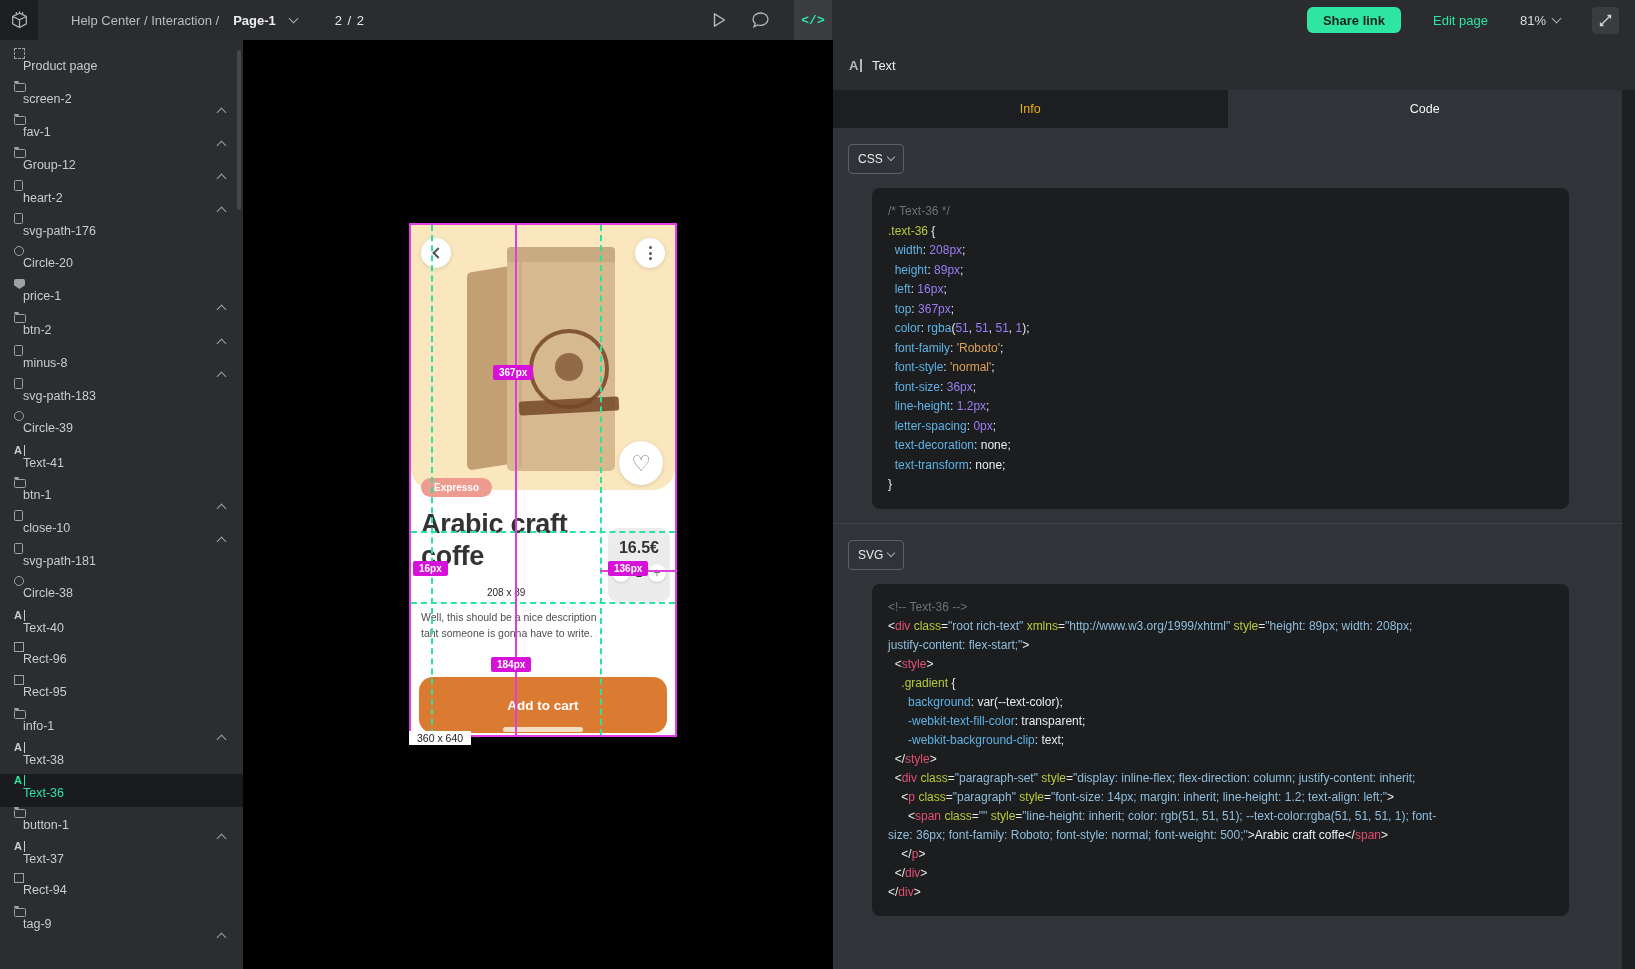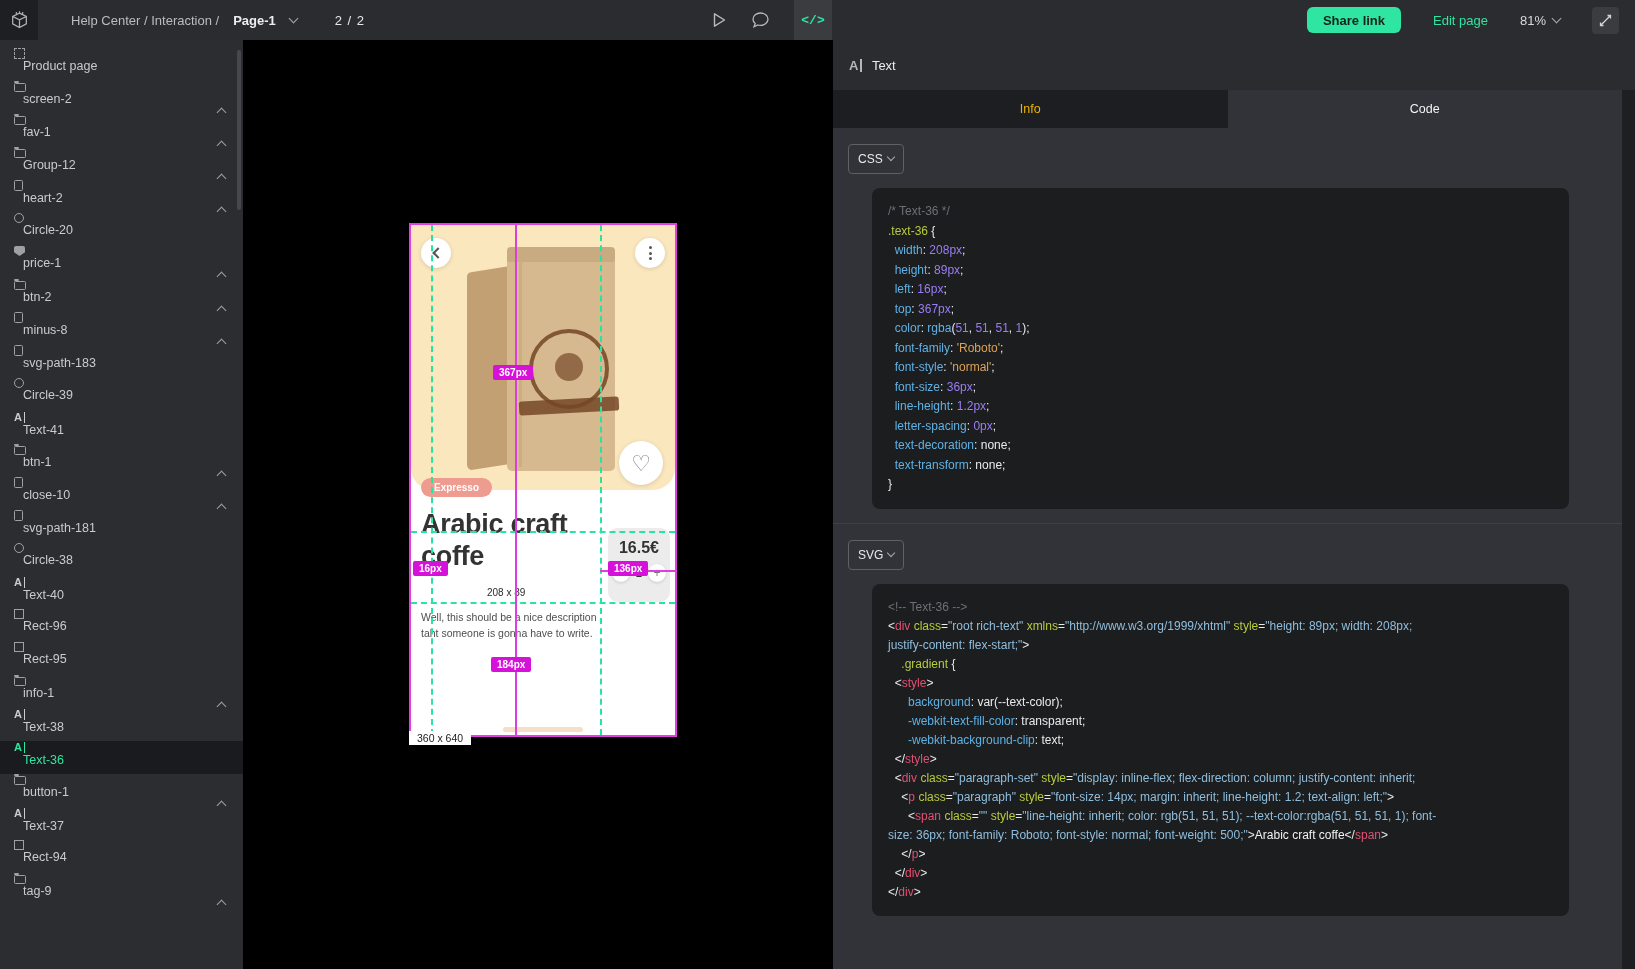--- a/index.html
+++ b/index.html
@@ -226,20 +226,29 @@
           <span class="tguide"></span>
           <span class="ic ic-doc"></span>
           <span class="tlabel">heart-2</span>
           <span class="chev-up"></span>
         </div>
         <div class="trow">
           <span class="tguide"></span>
           <span class="tguide"></span>
           <span class="tguide"></span>
           <span class="tguide"></span>
+          <span class="tguide"></span>
+          <span class="ic ic-doc"></span>
+          <span class="tlabel">svg-path-176</span>
+        </div>
+        <div class="trow">
+          <span class="tguide"></span>
+          <span class="tguide"></span>
+          <span class="tguide"></span>
+          <span class="tguide"></span>
           <span class="ic ic-circle"></span>
           <span class="tlabel">Circle-20</span>
         </div>
         <div class="trow">
           <span class="tguide"></span>
           <span class="tguide"></span>
           <span class="ic ic-mask"></span>
           <span class="tlabel">price-1</span>
           <span class="chev-up"></span>
         </div>
@@ -423,20 +432,21 @@
       <div class="price-panel">
         <div class="price">16.5€</div>
         <div class="stepper">
           <button class="step-btn">−</button>
           <span class="qty">2</span>
           <button class="step-btn">+</button>
         </div>
       </div>
 
       <div class="pdesc">Well, this should be a nice description taht someone is gonna have to write.</div>
+      <button class="cta">Add to cart</button>
       <div class="home-bar"></div>
 
       <div class="guide-v gv1"></div>
       <div class="guide-v gv2"></div>
       <div class="guide-h gh1"></div>
       <div class="guide-h gh2"></div>
       <div class="mline-v"></div>
       <div class="mline-h"></div>
       <span class="mbadge b367">367px</span>
       <span class="mbadge b16">16px</span>
@@ -483,22 +493,22 @@
     <div class="divider"></div>
 
     <div class="sel-box">
       <span>SVG</span>
       <span class="chev-down"></span>
     </div>
     <div class="code-block svg-block">
         <div class="code-line"><span class="tok-cm">&lt;!-- Text-36 --&gt;</span></div>
         <div class="code-line"><span class="tok-pun">&lt;</span><span class="tok-tag">div</span><span class="tok-pun"> </span><span class="tok-attr">class</span><span class="tok-pun">=</span><span class="tok-aval">"root rich-text"</span><span class="tok-pun"> </span><span class="tok-attr">xmlns</span><span class="tok-pun">=</span><span class="tok-aval">"http://www.w3.org/1999/xhtml"</span><span class="tok-pun"> </span><span class="tok-attr">style</span><span class="tok-pun">=</span><span class="tok-aval">"height: 89px; width: 208px;</span></div>
         <div class="code-line"><span class="tok-aval">justify-content: flex-start;"</span><span class="tok-pun">&gt;</span></div>
+        <div class="code-line"><span class="tok-pun">  &lt;</span><span class="tok-tag">style</span><span class="tok-pun">&gt;</span></div>
         <div class="code-line"><span class="tok-sel">    .gradient</span><span class="tok-pun"> {</span></div>
-        <div class="code-line"><span class="tok-pun">  &lt;</span><span class="tok-tag">style</span><span class="tok-pun">&gt;</span></div>
         <div class="code-line"><span class="tok-prop">      background</span><span class="tok-pun">: var(--text-color);</span></div>
         <div class="code-line"><span class="tok-prop">      -webkit-text-fill-color</span><span class="tok-pun">: transparent;</span></div>
         <div class="code-line"><span class="tok-prop">      -webkit-background-clip</span><span class="tok-pun">: text;</span></div>
         <div class="code-line"><span class="tok-pun">  &lt;/</span><span class="tok-tag">style</span><span class="tok-pun">&gt;</span></div>
         <div class="code-line"><span class="tok-pun">  &lt;</span><span class="tok-tag">div</span><span class="tok-pun"> </span><span class="tok-attr">class</span><span class="tok-pun">=</span><span class="tok-aval">"paragraph-set"</span><span class="tok-pun"> </span><span class="tok-attr">style</span><span class="tok-pun">=</span><span class="tok-aval">"display: inline-flex; flex-direction: column; justify-content: inherit;</span></div>
         <div class="code-line"><span class="tok-pun">    &lt;</span><span class="tok-tag">p</span><span class="tok-pun"> </span><span class="tok-attr">class</span><span class="tok-pun">=</span><span class="tok-aval">"paragraph"</span><span class="tok-pun"> </span><span class="tok-attr">style</span><span class="tok-pun">=</span><span class="tok-aval">"font-size: 14px; margin: inherit; line-height: 1.2; text-align: left;"</span><span class="tok-pun">&gt;</span></div>
         <div class="code-line"><span class="tok-pun">      &lt;</span><span class="tok-tag">span</span><span class="tok-pun"> </span><span class="tok-attr">class</span><span class="tok-pun">=</span><span class="tok-aval">""</span><span class="tok-pun"> </span><span class="tok-attr">style</span><span class="tok-pun">=</span><span class="tok-aval">"line-height: inherit; color: rgb(51, 51, 51); --text-color:rgba(51, 51, 51, 1); font-</span></div>
         <div class="code-line"><span class="tok-aval">size: 36px; font-family: Roboto; font-style: normal; font-weight: 500;"</span><span class="tok-pun">&gt;</span><span class="tok-txt">Arabic craft coffe</span><span class="tok-pun">&lt;/</span><span class="tok-tag">span</span><span class="tok-pun">&gt;</span></div>
         <div class="code-line"><span class="tok-pun">    &lt;/</span><span class="tok-tag">p</span><span class="tok-pun">&gt;</span></div>
         <div class="code-line"><span class="tok-pun">  &lt;/</span><span class="tok-tag">div</span><span class="tok-pun">&gt;</span></div>

